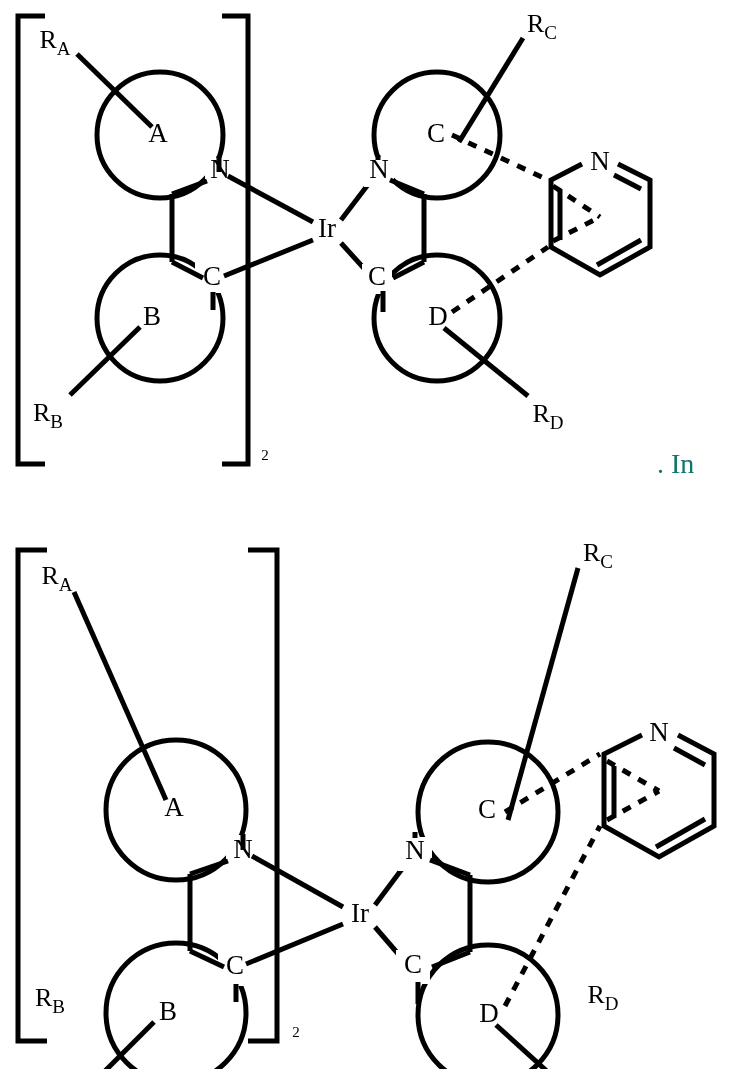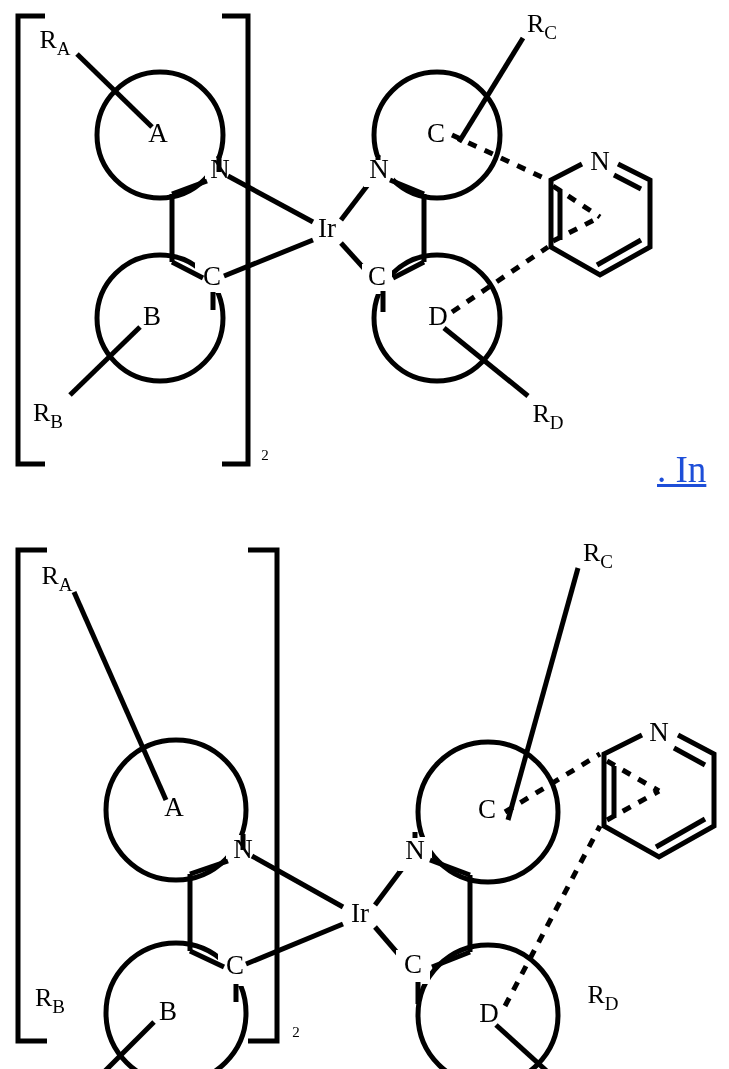--- a/index.html
+++ b/index.html
@@ -75,24 +75,23 @@
     font-size: 19px;
   }
   .count-label {
     font-size: 15px;
     text-anchor: middle;
     dominant-baseline: middle;
   }
   .trailing-text {
     position: absolute;
     font-family: "Liberation Serif", "DejaVu Serif", serif;
-    font-size: 37px;
-    color: #1d4ed8;
+    font-size: 28px;
+    color: #0f766e;
     white-space: pre;
-    text-decoration: underline;
   }
   .white-mask {
     fill: #ffffff;
     stroke: none;
   }
 </style>
 </head>
 <body>
 
 <div class="page">

